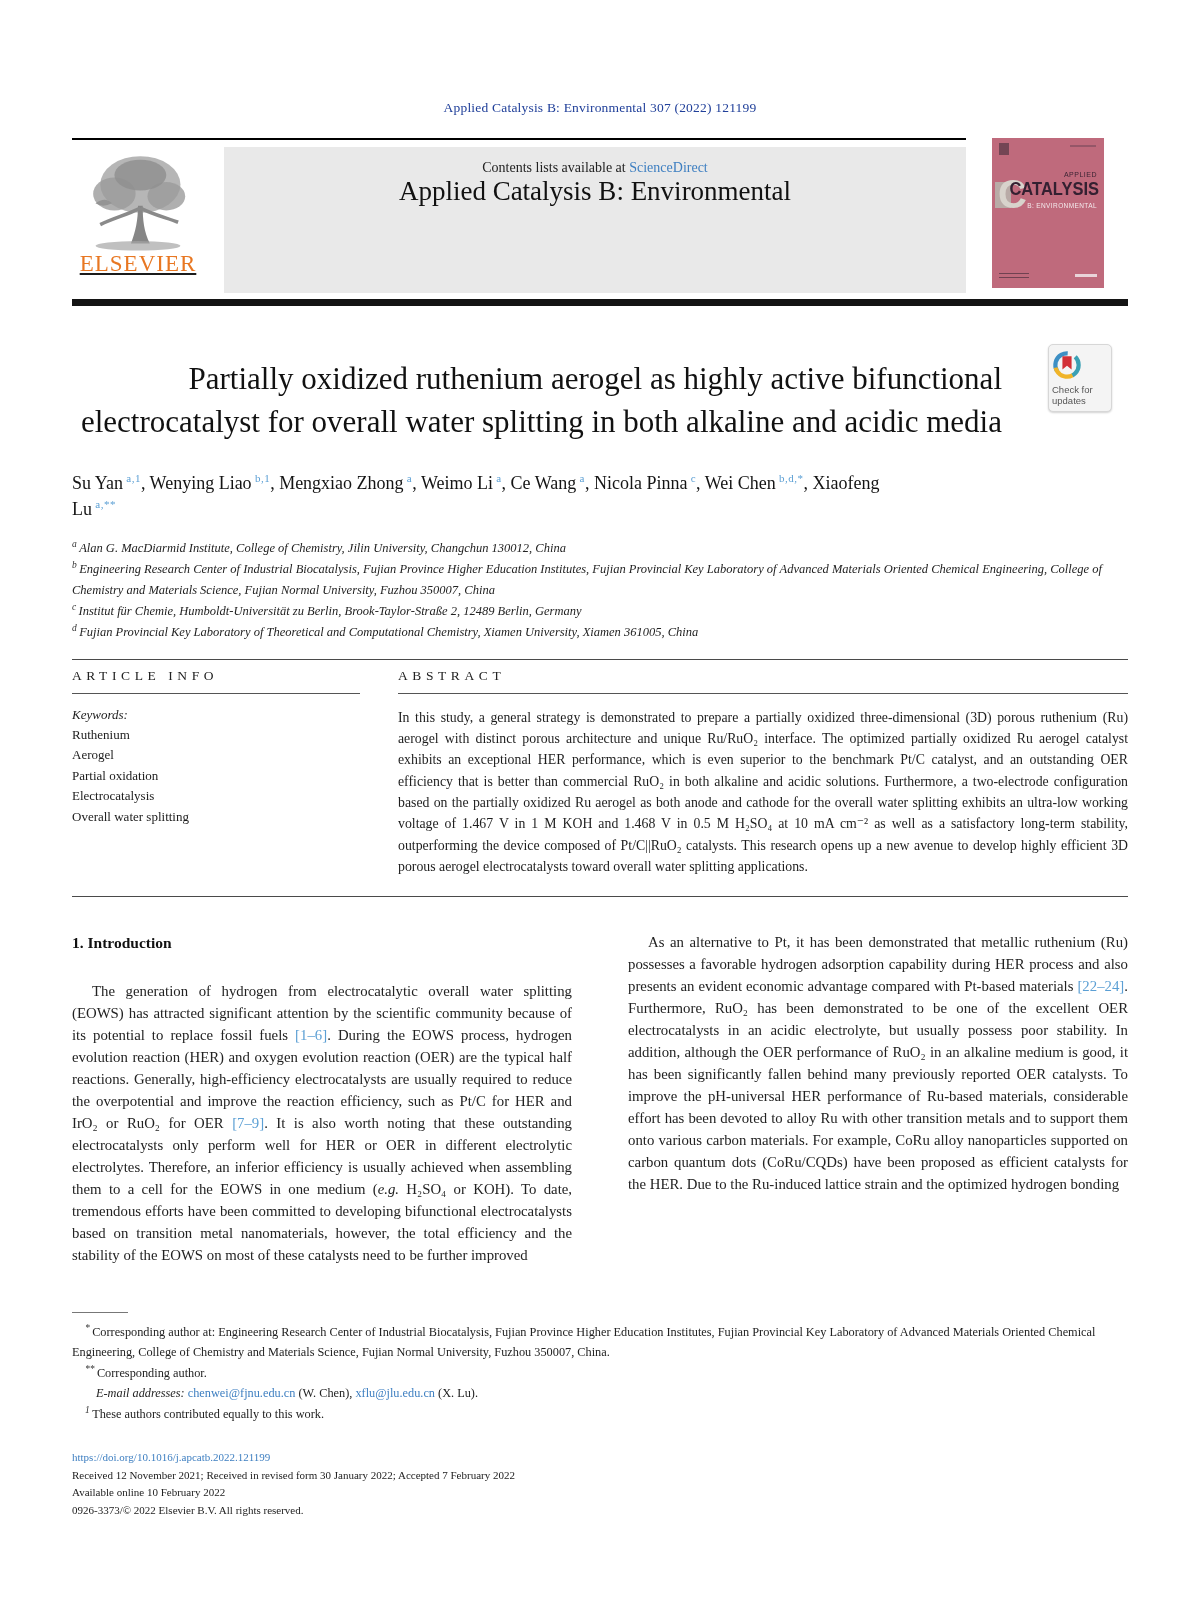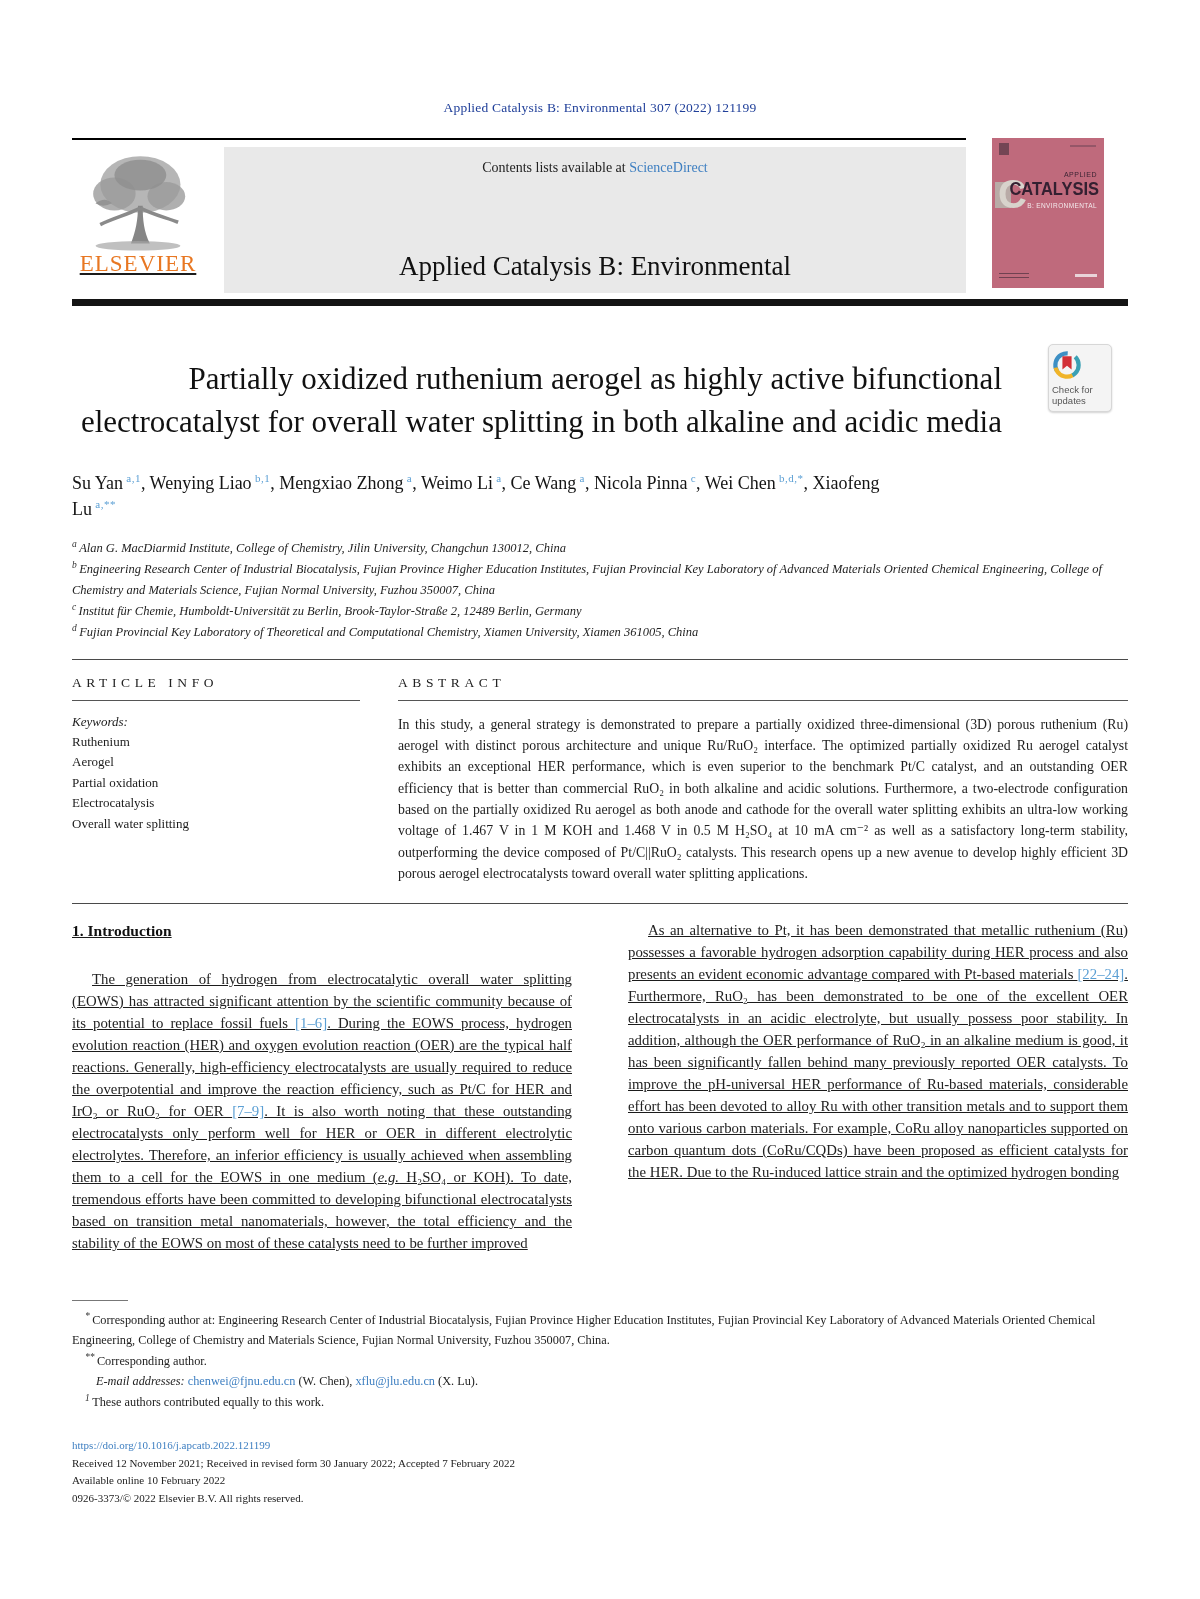--- a/index.html
+++ b/index.html
@@ -16,21 +16,21 @@
 
   
   .top-citation{padding-top:100px;text-align:center;font-size:13.5px;color:var(--navy);letter-spacing:.2px;}
 
   
   .masthead{display:flex;align-items:flex-start;margin-top:22px;}
   .masthead-left{flex:1;border-top:2px solid #000;display:flex;align-items:stretch;padding-top:7px;}
   .logo-box{width:152px;padding:2px 20px 0 0;text-align:center;text-decoration:underline;}
   .logo-box svg{display:block;margin:0 auto;}
   .elsevier-word{font-size:23px;color:var(--elsevier_orange);letter-spacing:1px;margin-top:-2px;}
-  .grey-box{flex:1;background:#e9e9e9;height:146px;padding:13px 12px 11px;display:flex;flex-direction:column;justify-content:space-between;text-align:center;}
+  .grey-box{flex:1;background:#e9e9e9;height:146px;padding:13px 12px 11px;display:flex;flex-direction:column;justify-content:flex-start;text-align:center;}
   .contents-line{font-size:14px;color:#222;}
   .contents-line .lnk{color:var(--link_blue);}
   .journal-title{font-size:27px;color:#111;}
   .homepage-line{font-family:"Liberation Sans","DejaVu Sans",sans-serif;font-size:13.5px;color:#333;}
   .homepage-line .lnk{color:var(--link_blue);}
   .cover{width:112px;height:150px;background:var(--cover_rose);margin-left:26px;margin-right:24px;position:relative;overflow:hidden;flex:none;}
   .cover-mark-tl{position:absolute;left:7px;top:5px;width:10px;height:12px;background:#5a3a47;opacity:.75;}
   .cover-mark-tr{position:absolute;right:8px;top:7px;width:26px;height:2px;background:#7a4a5c;opacity:.6;}
   .cover-cbox{position:absolute;left:3px;top:44px;width:16px;height:26px;background:#b8b2ac;opacity:.9;}
   .cover-c{position:absolute;left:6px;top:34px;font-family:"Liberation Sans",sans-serif;font-weight:bold;font-size:40px;color:#d8d3cc;}
@@ -55,31 +55,31 @@
   .run-fnsup{vertical-align:super;font-size:9.5px;font-style:italic;color:#333;}
   .run-i{font-style:italic;}
   .run-link{color:var(--link_blue);}
   .run-ref{color:var(--ref_blue);}
 
   .rule{border:none;border-top:1px solid #4a4a4a;margin:0;}
   .rule-1{margin-top:16px;}
   .rule-2{margin-top:18px;}
 
   
-  .info-grid{display:flex;margin-top:15px;}
+  .info-grid{display:flex;margin-top:8px;}
   .info-col{width:288px;flex:none;}
   .abs-col{flex:1;margin-left:38px;}
   .col-heading{font-size:13.5px;letter-spacing:.34em;color:#222;}
   .col-rule{border:none;border-top:1px solid #555;margin:9px 0 13px;}
   .keywords-label{font-style:italic;font-size:13px;margin-bottom:2px;}
   .keyword-item{font-size:13px;line-height:1.58;}
   .abstract-text{font-size:13.8px;line-height:1.55;text-align:justify;color:#1d1d1d;margin:0;}
 
   
-  .body-grid{display:flex;gap:56px;margin-top:15px;text-decoration:underline;}
+  .body-grid{display:flex;gap:56px;margin-top:34px;}
   .bcol{flex:1;font-size:14.8px;line-height:1.49;text-align:justify;color:#222;}
   .intro-heading{font-size:15.5px;font-weight:bold;margin:0 0 26px;color:#111;}
   .para{margin:0;}
   .para.indent{text-indent:20px;}
 
   
   .footnote-sec{margin-top:46px;font-size:12.3px;line-height:1.58;color:#222;}
   .fn-rule{width:56px;border:none;border-top:1px solid #777;margin:0 0 8px;}
   .fn{margin:0;text-indent:13px;}
   .fn-email{text-indent:24px;}

